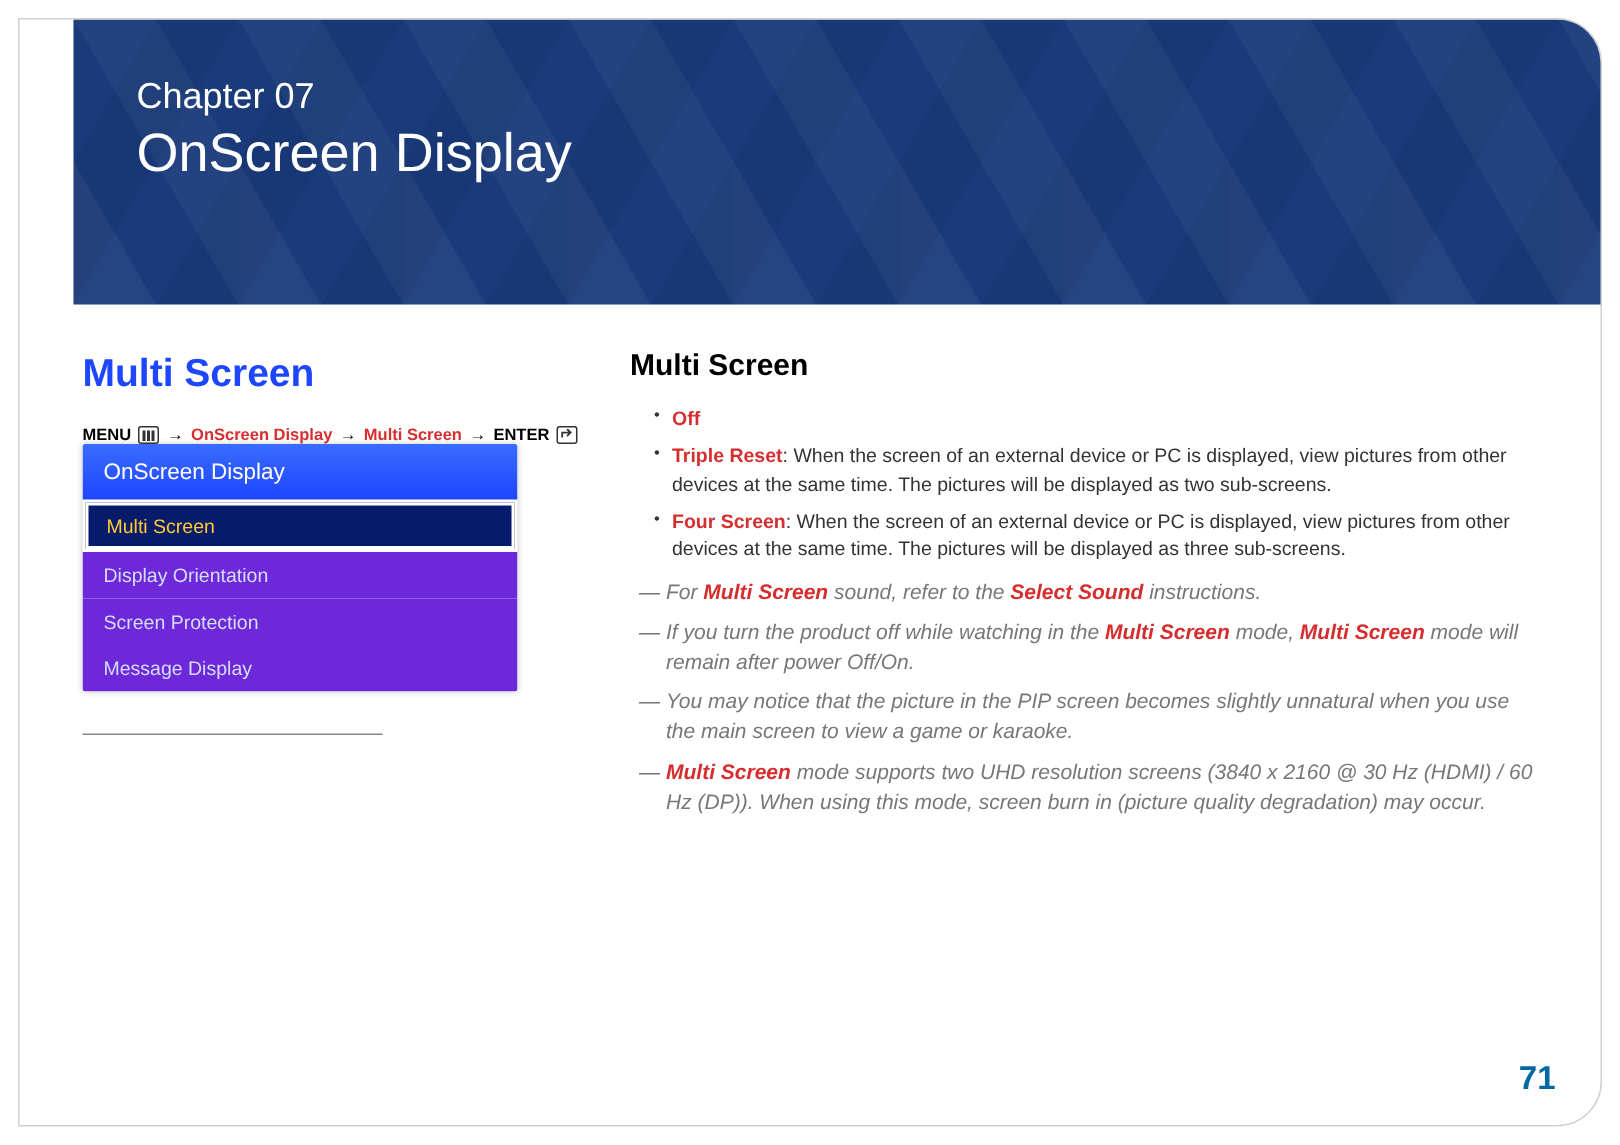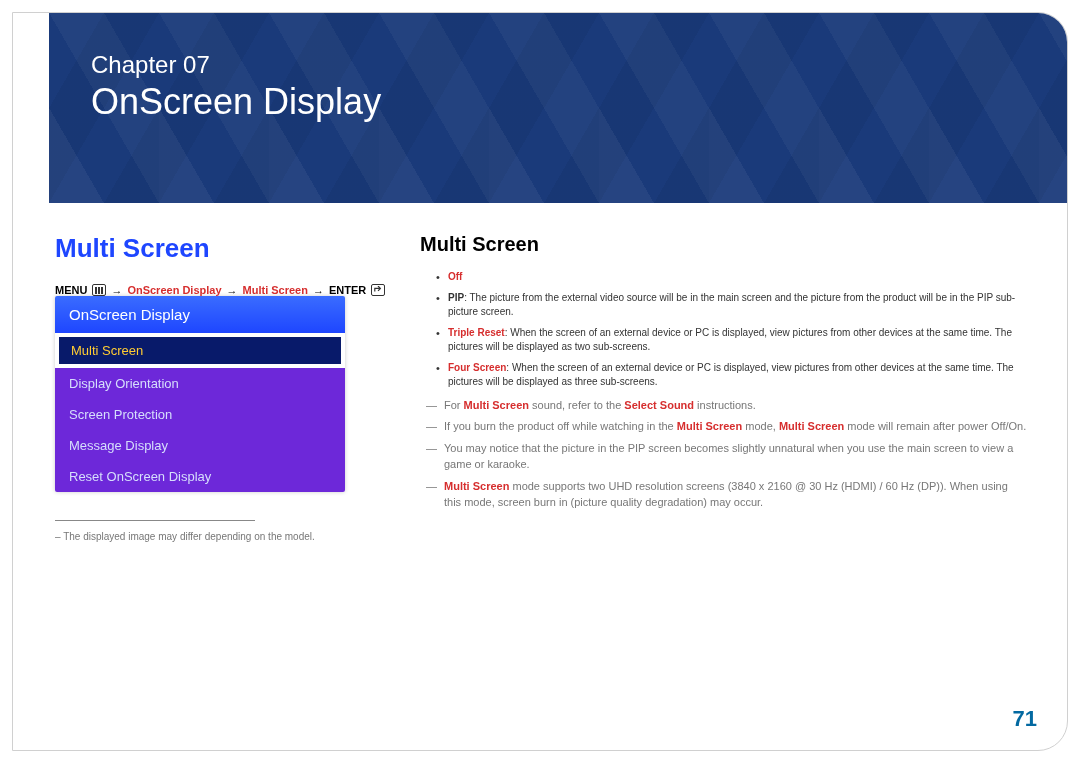--- a/index.html
+++ b/index.html
@@ -128,21 +128,21 @@
     color: #000;
     font-size: 20px;
     font-weight: 600;
     margin-bottom: 14px;
   }
   .bullet-list {
     list-style: none;
     padding-left: 16px;
   }
   .bullet-list > li {
-    font-size: 10px;
+    font-size: 13px;
     line-height: 1.45;
     color: #333;
     position: relative;
     padding-left: 12px;
     margin-bottom: 6px;
   }
   .bullet-list > li::before {
     content: "•";
     position: absolute;
     left: 0;
@@ -150,26 +150,27 @@
     color: #333;
   }
   .bullet-list .bold-label { font-weight: 700; }
   .bullet-list .red { color: #d62e2e; font-weight: 600; }
   .note-list {
     list-style: none;
     padding-left: 0;
     margin-top: 8px;
   }
   .note-list > li {
-    font-size: 11px;
+    font-size: 14px;
     line-height: 1.45;
     color: #777;
     position: relative;
     padding-left: 24px;
     margin-bottom: 6px;
+    font-style: italic;
   }
   .note-list > li::before {
     content: "―";
     position: absolute;
     left: 6px;
     color: #777;
   }
   .note-list .red { color: #d62e2e; font-weight: 600; }
   .page-number {
     position: absolute;
@@ -225,41 +226,36 @@
             </div>
             <div class="osd-item">
               <span>Display Orientation</span>
             </div>
             <div class="osd-item">
               <span>Screen Protection</span>
             </div>
             <div class="osd-item">
               <span>Message Display</span>
             </div>
-            <div class="osd-item">
-              <span>Reset OnScreen Display</span>
-            </div>
           </div>
       </div>
 
       <div class="footnote-divider"></div>
-      <div class="footnote">–  The displayed image may differ depending on the model.</div>
     </div>
 
     <div class="right">
       <div class="section-title-black">Multi Screen</div>
       <ul class="bullet-list" id="bullets">
           <li><span class="bold-label red">Off</span></li>
-          <li><span class="bold-label">PIP</span><span>: The picture from the external video source will be in the main screen and the picture from the product will be in the PIP sub-picture screen.</span></li>
           <li><span class="bold-label red">Triple Reset</span><span>: When the screen of an external device or PC is displayed, view pictures from other devices at the same time. The pictures will be displayed as two sub-screens.</span></li>
           <li><span class="bold-label red">Four Screen</span><span>: When the screen of an external device or PC is displayed, view pictures from other devices at the same time. The pictures will be displayed as three sub-screens.</span></li>
         </ul>
       <ul class="note-list" id="notes">
           <li><span>For </span><span class="red">Multi Screen</span><span> sound, refer to the </span><span class="red">Select Sound</span><span> instructions.</span></li>
-          <li><span>If you burn the product off while watching in the </span><span class="red">Multi Screen</span><span> mode, </span><span class="red">Multi Screen</span><span> mode will remain after power Off/On.</span></li>
+          <li><span>If you turn the product off while watching in the </span><span class="red">Multi Screen</span><span> mode, </span><span class="red">Multi Screen</span><span> mode will remain after power Off/On.</span></li>
           <li><span>You may notice that the picture in the PIP screen becomes slightly unnatural when you use the main screen to view a game or karaoke.</span></li>
           <li><span class="red">Multi Screen</span><span> mode supports two UHD resolution screens (3840 x 2160 @ 30 Hz (HDMI) / 60 Hz (DP)). When using this mode, screen burn in (picture quality degradation) may occur.</span></li>
         </ul>
     </div>
 
   </div>
 
   <div class="page-number">71</div>
 
 </div>

